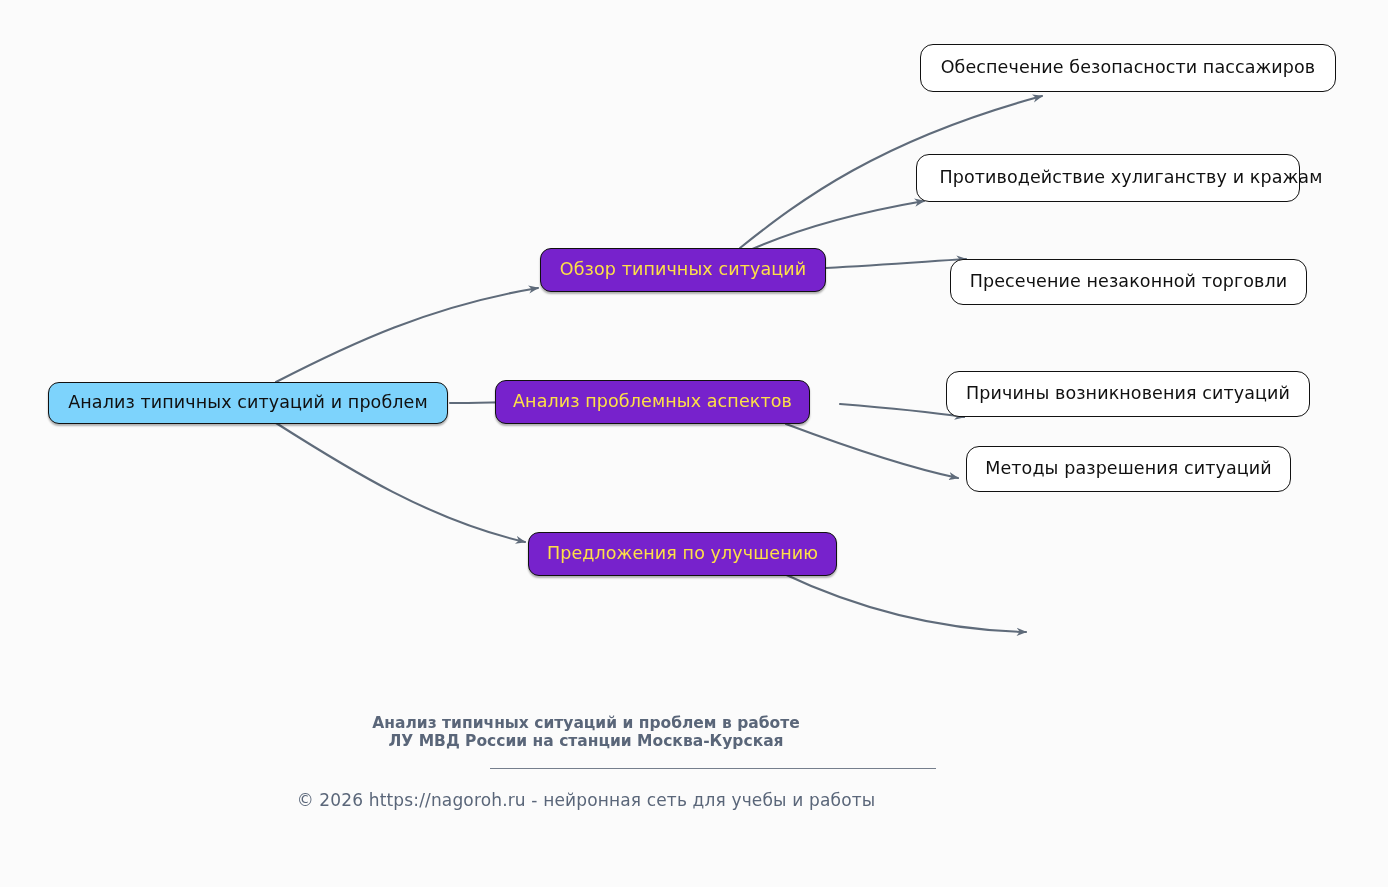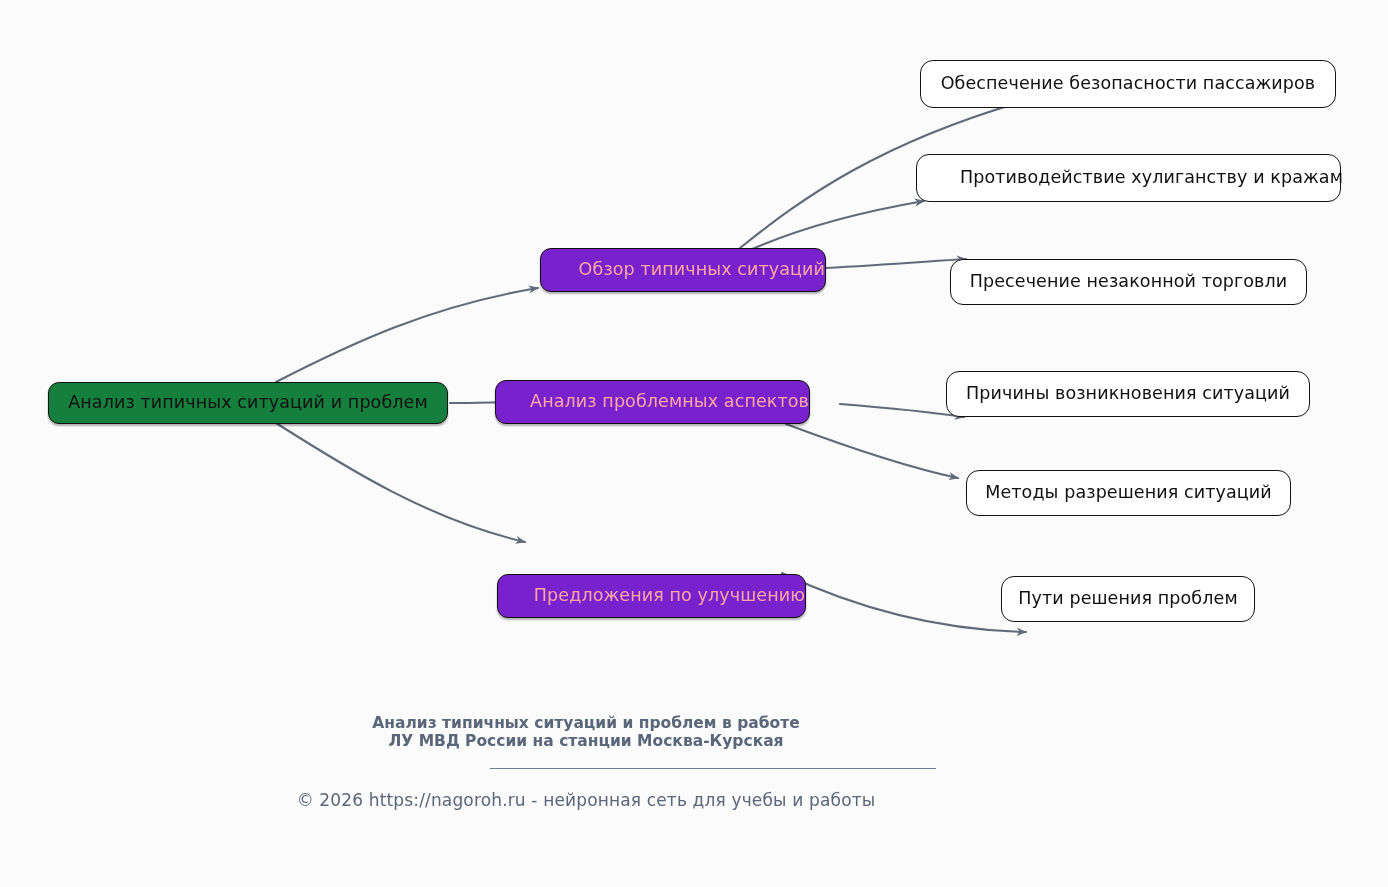--- a/index.html
+++ b/index.html
@@ -39,32 +39,31 @@
     align-items: center;
     justify-content: center;
     white-space: nowrap;
     border-radius: 11px;
     font-size: 17.5px;
     letter-spacing: 0.1px;
     line-height: 1;
   }
 
   .node-root {
-    background: #15803d;
+    background: #7dd3fc;
     border: 1.6px solid #111111;
     color: #101010;
     box-shadow: 0 2px 2px rgba(0,0,0,0.30);
   }
 
   .node-branch {
     background: #7722cc;
     border: 1.6px solid #101010;
-    color: #fca5a5;
+    color: #fde047;
     box-shadow: 0 2px 2px rgba(0,0,0,0.30);
-    justify-content: flex-end;
   }
 
   .node-leaf {
     background: #ffffff;
     border: 1.6px solid #111111;
     color: #101010;
     border-radius: 13px;
   }
 
   .footer {
@@ -137,47 +136,44 @@
   </div>
 
   <div class="node node-branch" style="left:540px; top:248px; width:286px; height:44px;">
     <span>Обзор типичных ситуаций</span>
   </div>
 
   <div class="node node-branch" style="left:495px; top:380px; width:315px; height:44px;">
     <span>Анализ проблемных аспектов</span>
   </div>
 
-  <div class="node node-branch" style="left:497px; top:532px; width:309px; height:44px;margin-top:42px;">
+  <div class="node node-branch" style="left:528px; top:532px; width:309px; height:44px;">
     <span>Предложения по улучшению</span>
   </div>
 
-  <div class="node node-leaf" style="left:920px; top:60px; width:416px; height:48px;">
+  <div class="node node-leaf" style="left:920px; top:44px; width:416px; height:48px;">
     <span>Обеспечение безопасности пассажиров</span>
   </div>
 
-  <div class="node node-leaf" style="left:916px; top:154px; width:425px; height:48px;padding-left:46px;">
+  <div class="node node-leaf" style="left:916px; top:154px; width:384px; height:48px;padding-left:46px;">
     <span>Противодействие хулиганству и кражам</span>
   </div>
 
   <div class="node node-leaf" style="left:950px; top:259px; width:357px; height:46px;">
     <span>Пресечение незаконной торговли</span>
   </div>
 
   <div class="node node-leaf" style="left:946px; top:371px; width:364px; height:46px;">
     <span>Причины возникновения ситуаций</span>
   </div>
 
-  <div class="node node-leaf" style="left:966px; top:470px; width:325px; height:46px;">
+  <div class="node node-leaf" style="left:966px; top:446px; width:325px; height:46px;">
     <span>Методы разрешения ситуаций</span>
   </div>
 
-  <div class="node node-leaf" style="left:1001px; top:576px; width:254px; height:46px;">
-    <span>Пути решения проблем</span>
-  </div>
 
   <div class="footer footer-title">
     <div>Анализ типичных ситуаций и проблем в работе</div>
     <div>ЛУ МВД России на станции Москва-Курская</div>
   </div>
 
   <div class="footer-rule"></div>
 
   <div class="footer footer-copy">© 2026 https://nagoroh.ru - нейронная сеть для учебы и работы</div>
 

